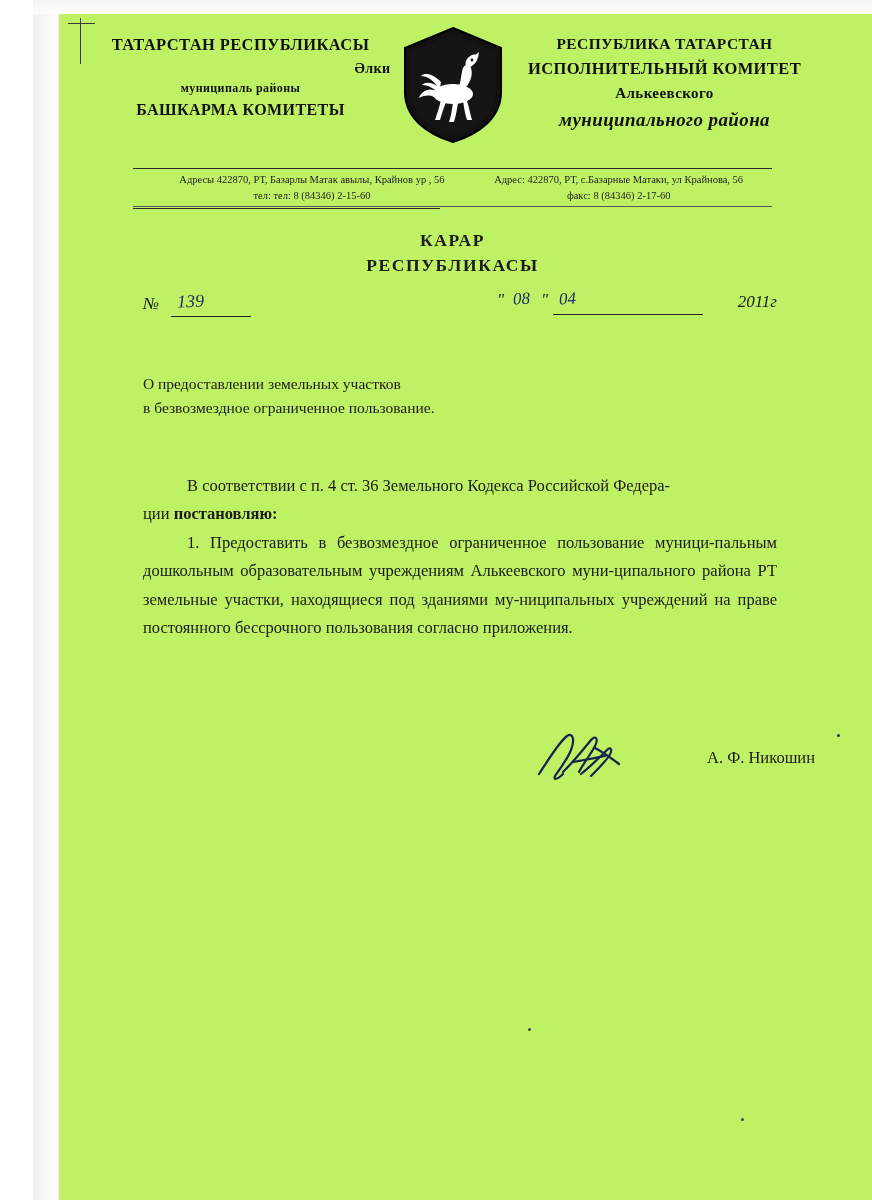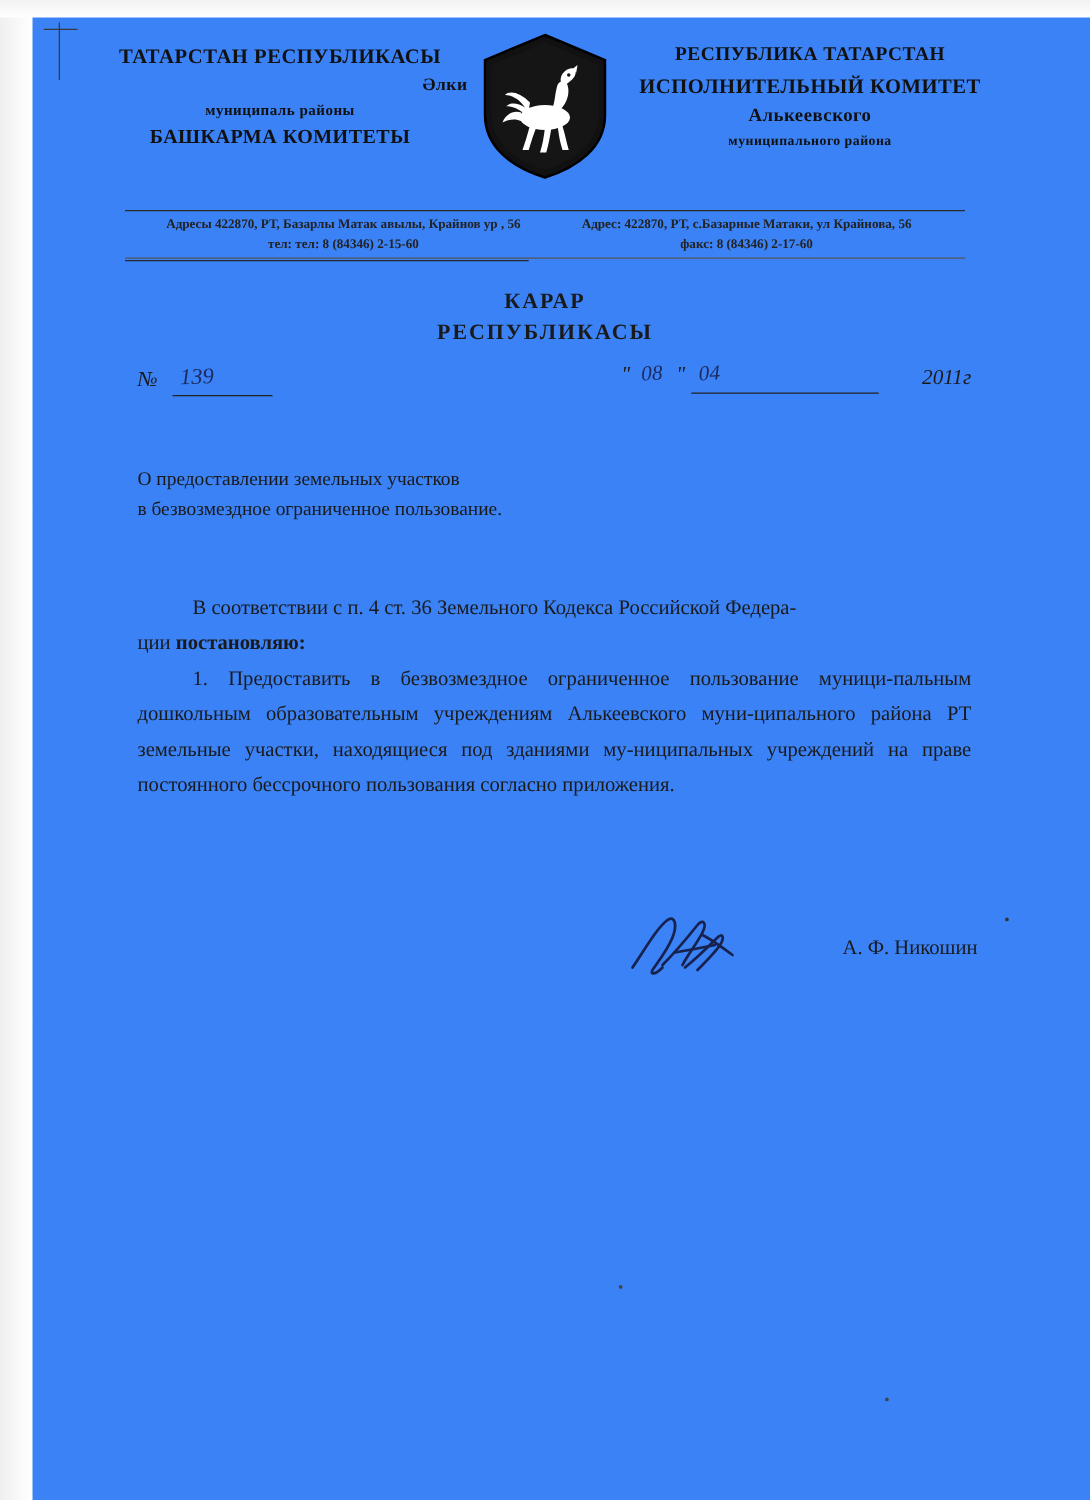--- a/index.html
+++ b/index.html
@@ -11,21 +11,22 @@
     width: 872px;
     height: 1200px;
     position: relative;
     font-family: "Liberation Serif", serif;
     color: #1a1a1a;
     overflow: hidden;
   }
   .page {
     position: absolute;
     inset: 0;
-    background: #3b82f6;
+    background: #bef264;
+    margin-left: 33px;
   }
   
   .scan-edge-left {
     position: absolute;
     left: 0; top: 0; bottom: 0;
     width: 26px;
     background: linear-gradient(90deg, #efefef 0%, #fbfbfb 70%, #ffffff 100%);
   }
   .scan-edge-top {
     position: absolute;
@@ -75,21 +76,21 @@
     line-height: 1.55;
     color: #111;
   }
   .hl-1 { font-size: 16.5px; }
   .hl-2 { font-size: 14px; text-align: right; }
   .hl-3 { font-size: 12px; }
   .hl-4 { font-size: 16px; }
   .hl-r1 { font-size: 15.5px; }
   .hl-r2 { font-size: 16.5px; }
   .hl-r3 { font-size: 15px; }
-  .hl-r4 { font-size: 11px; }
+  .hl-r4 { font-size: 19px; font-style: italic; }
 
   
   .emblem {
     width: 104px;
     height: 118px;
     position: relative;
     flex: 0 0 auto;
   }
   .emblem svg { display: block; }
 
@@ -100,23 +101,22 @@
     right: 100px;
     top: 168px;
   }
   .rule {
     height: 1px;
     background: #2a2a2a;
   }
   .rule.thin { background: #555; }
   .addr-row {
     display: flex;
-    justify-content: center;
+    justify-content: flex-end;
     padding: 3px 0 2px 0;
-    font-weight: bold;
   }
   .addr-block {
     text-align: center;
     font-size: 10.5px;
     line-height: 1.5;
     color: #222;
     width: 48%;
   }
   .rule-bottom-left {
     position: absolute;

